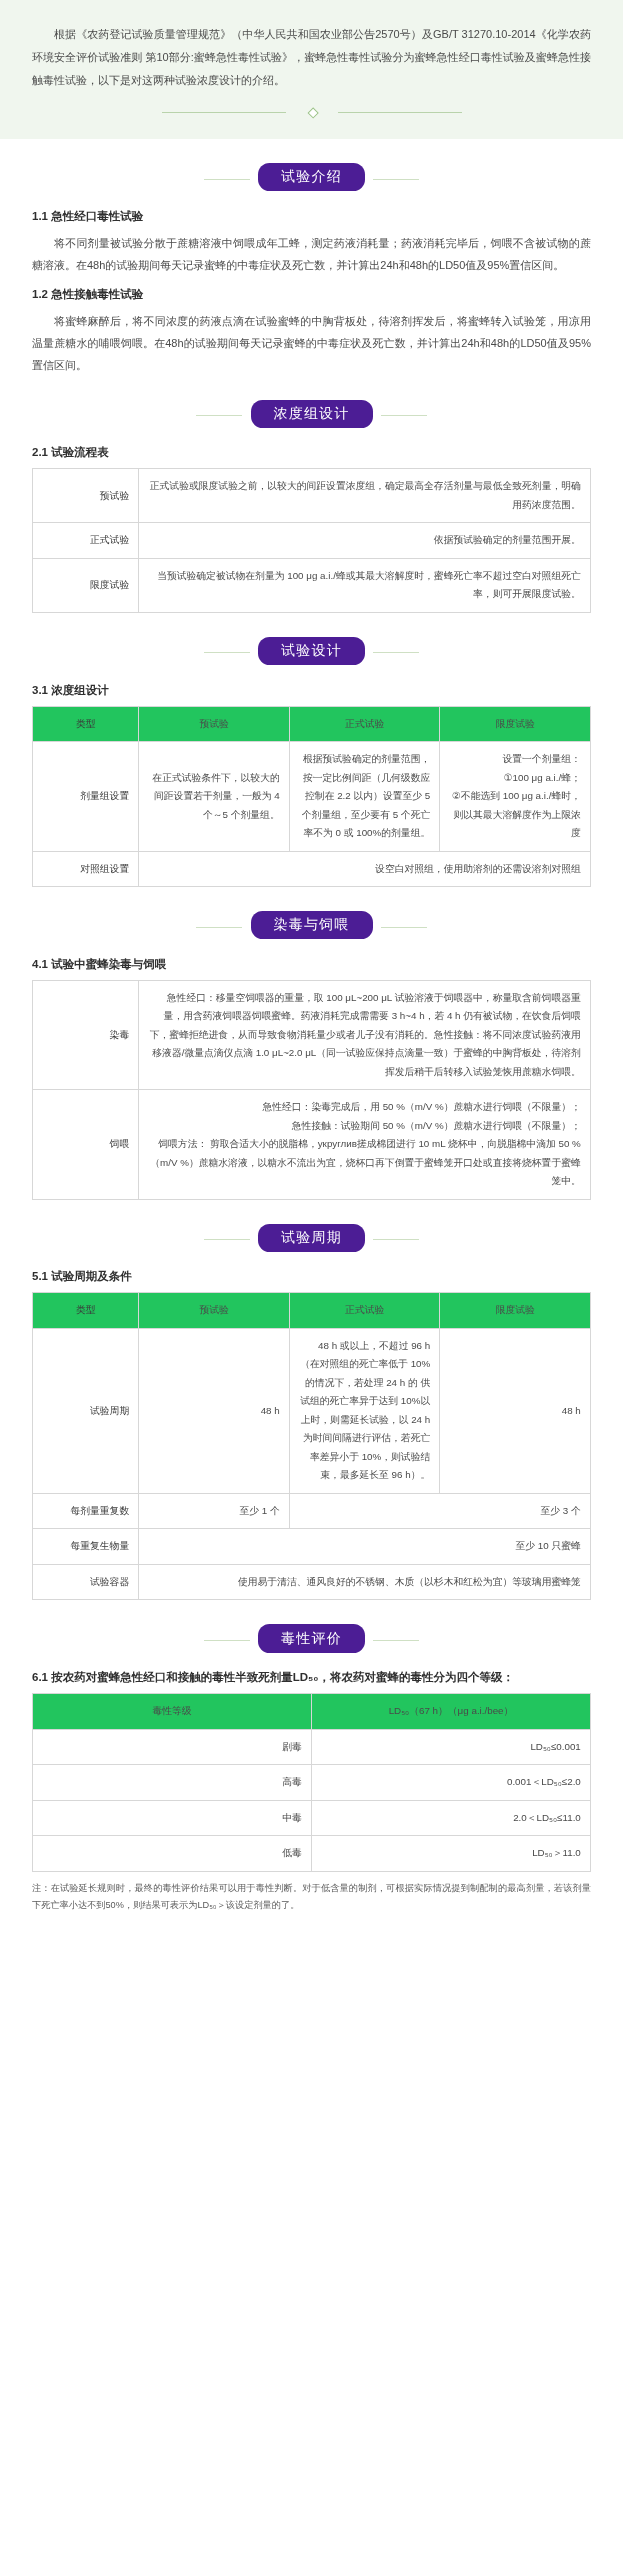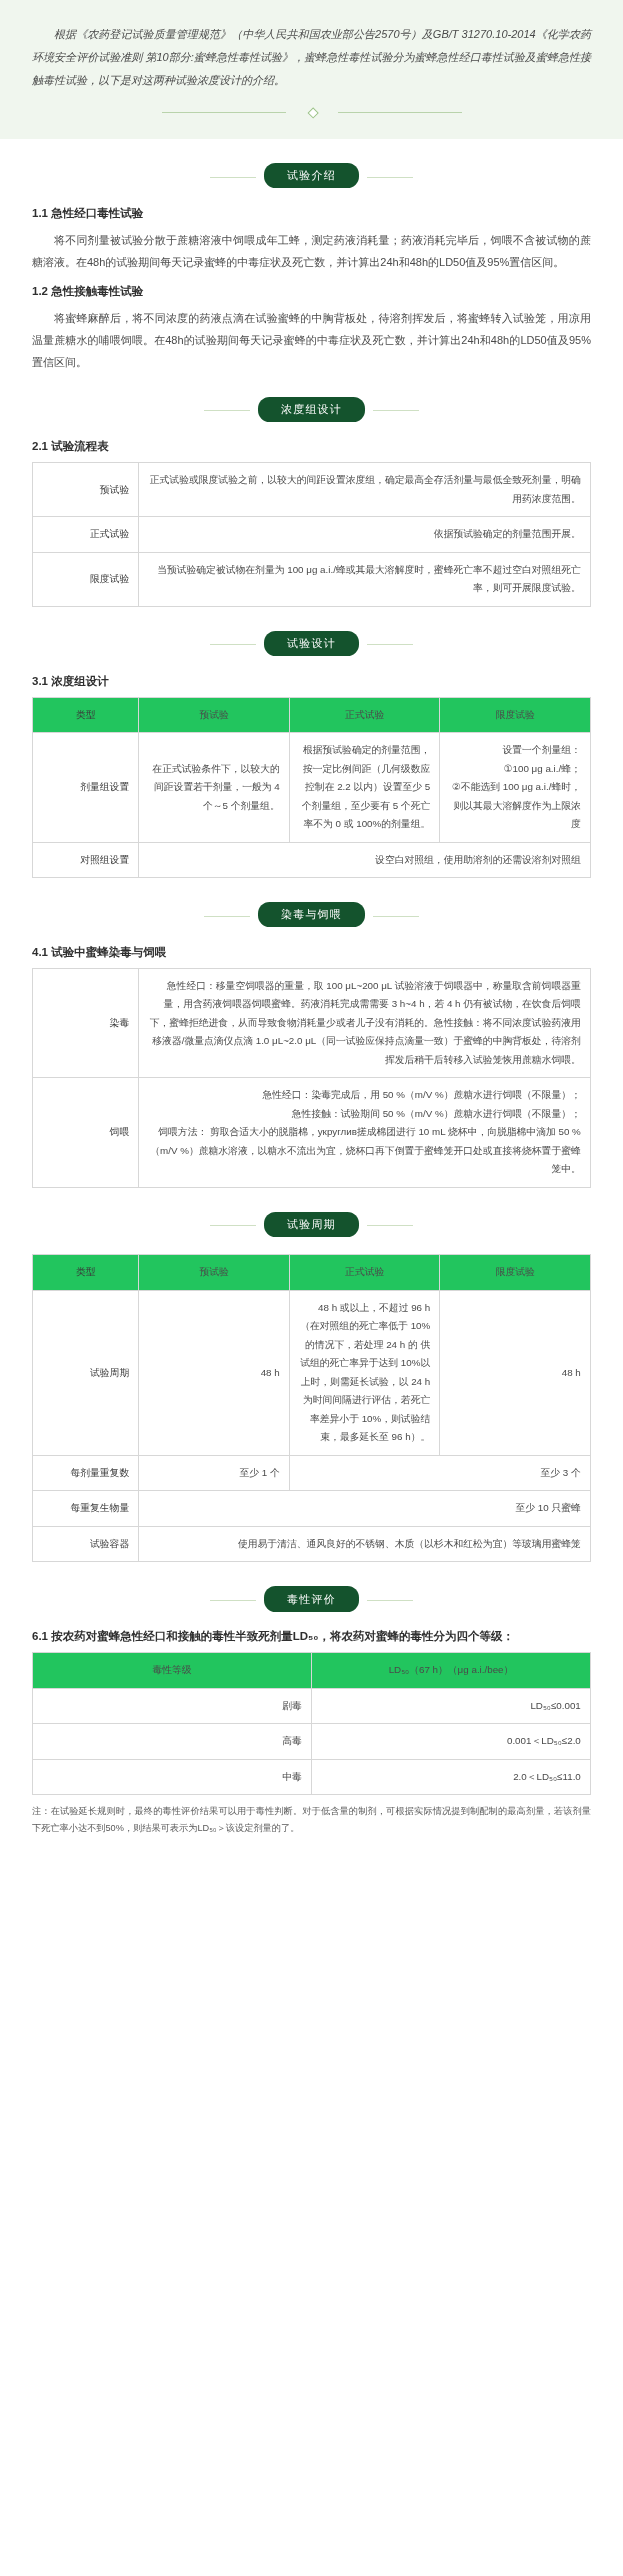--- a/index.html
+++ b/index.html
@@ -18,21 +18,20 @@
     min-height: 2576px;
     background: #ffffff;
     box-sizing: border-box;
     padding: 0 0 23px 0;
     position: relative;
   }
   
   .intro-wrap {
     background: #f0f6ee;
     padding: 23px 32px 19.6px 32px;
-    font-style: italic;
   }
   .intro-text {
     font-size: 11px;
     line-height: 23px;
     color: #4a4a4a;
     text-align: justify;
     text-indent: 22px;
   }
   .divider {
     margin: 16px auto 3.5px auto;
@@ -60,23 +59,23 @@
     background: #ffffff;
     transform: rotate(45deg);
   }
   
   .banner {
     text-align: center;
     margin: 24px 0 17.3px 0;
   }
   .banner .pill {
     display: inline-block;
-    background: #14532d;
+    background: #4c1d95;
     color: #ffffff;
-    font-size: 11px;
+    font-size: 14px;
     letter-spacing: 1.2px;
     padding: 5.2px 23px;
     border-radius: 11.5px;
     position: relative;
   }
   .banner .wing {
     display: inline-block;
     width: 46px;
     height: 0.6px;
     background: #cfe0c4;
@@ -242,20 +241,21 @@
         </tr>
       </tbody>
     </table>
 
     <div class="banner">
       <span class="wing"></span>
       <span class="pill">试验周期</span>
       <span class="wing"></span>
     </div>
 
+    <h3 class="sub">5.1 试验周期及条件</h3>
     <table class="grid">
       <thead>
         <tr>
           <th class="key">类型</th>
           <th>预试验</th>
           <th>正式试验</th>
           <th>限度试验</th>
         </tr>
       </thead>
       <tbody>
@@ -301,20 +301,24 @@
           <td class="center">LD₅₀≤0.001</td>
         </tr>
         <tr>
           <td class="center">高毒</td>
           <td class="center">0.001＜LD₅₀≤2.0</td>
         </tr>
         <tr>
           <td class="center">中毒</td>
           <td class="center">2.0＜LD₅₀≤11.0</td>
         </tr>
+        <tr>
+          <td class="center">低毒</td>
+          <td class="center">LD₅₀＞11.0</td>
+        </tr>
       </tbody>
     </table>
 
     <p class="note">注：在试验延长规则时，最终的毒性评价结果可以用于毒性判断。对于低含量的制剂，可根据实际情况提到制配制的最高剂量，若该剂量下死亡率小达不到50%，则结果可表示为LD₅₀＞该设定剂量的了。</p>
 
   </div>
 </div>
 
 
 </body></html>

